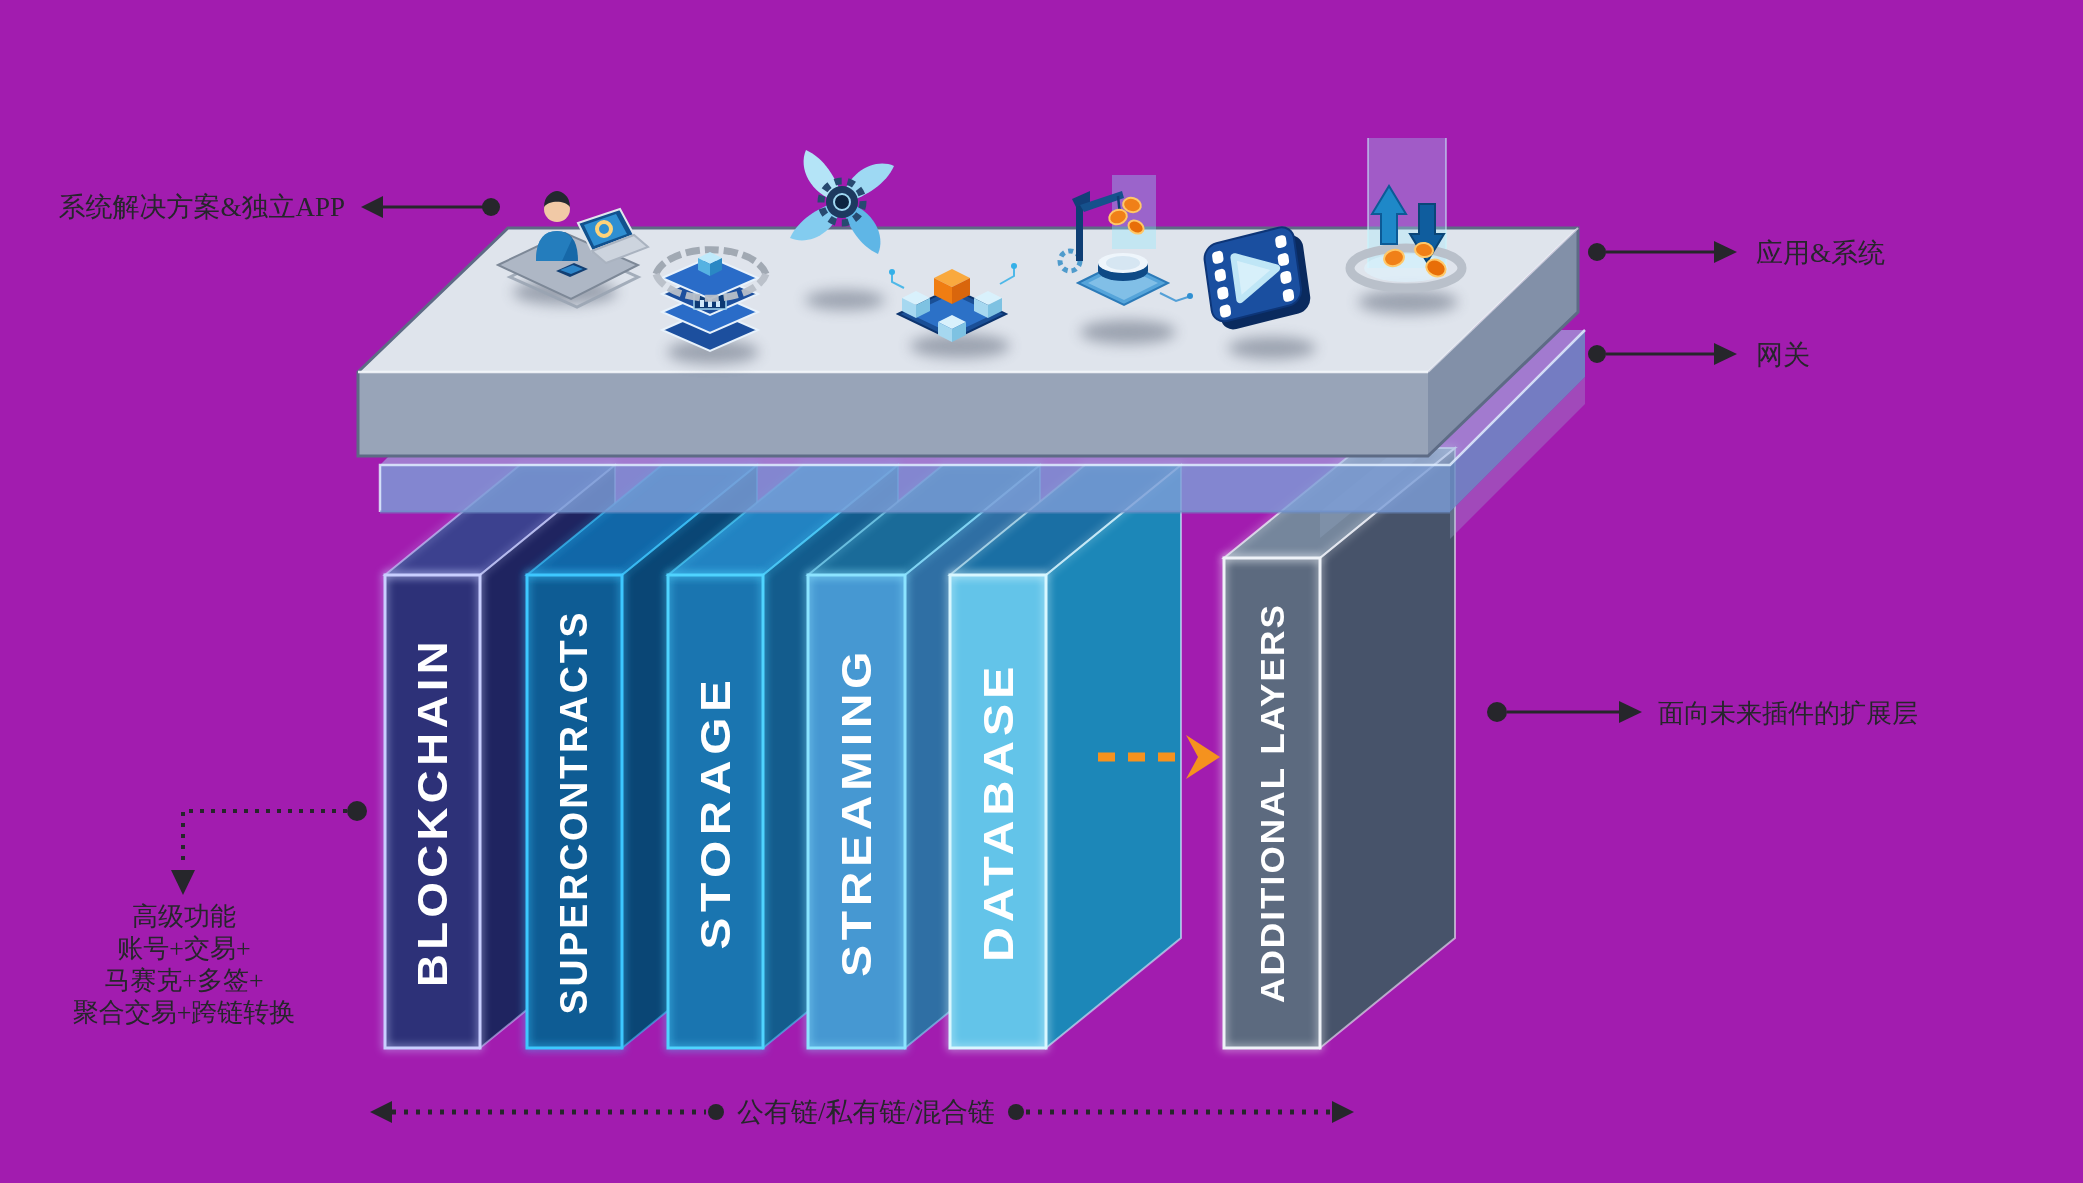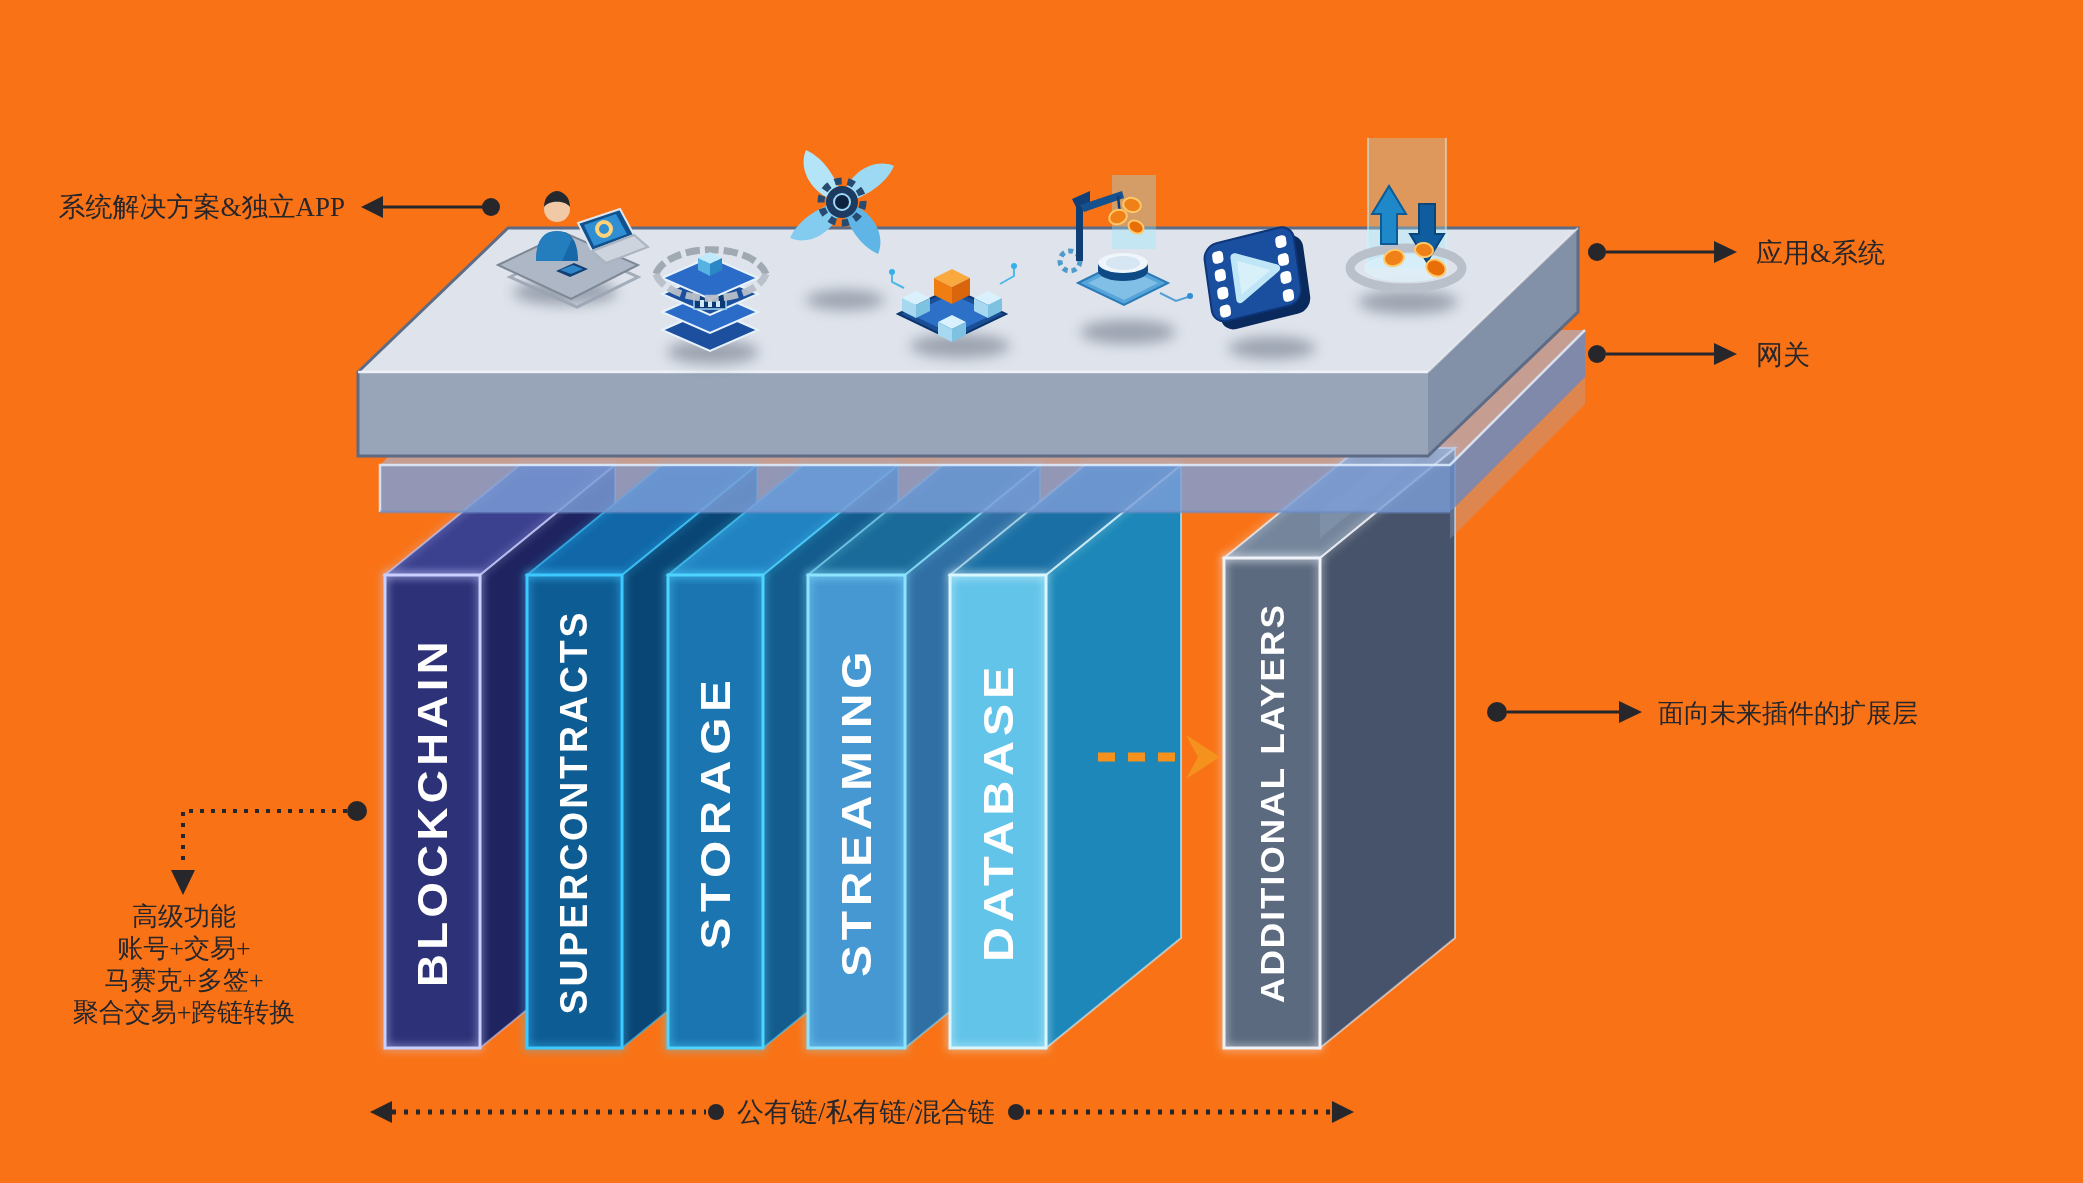--- a/index.html
+++ b/index.html
@@ -1,16 +1,16 @@
 <!DOCTYPE html>
 <html><head>
 <meta charset="utf-8">
 <style>
   html,body{margin:0;padding:0;background:#000;}
-  .stage{position:relative;width:2083px;height:1183px;background:#f97316;overflow:hidden;
+  .stage{position:relative;width:2083px;height:1183px;background:#a21caf;overflow:hidden;
          font-family:"Liberation Sans","DejaVu Sans",sans-serif;text-align:center;}
   svg{position:absolute;left:0;top:0;}
   .cjk{font-family:"Liberation Serif","DejaVu Serif",serif;}
   .pillar-label{font-family:"Liberation Sans","DejaVu Sans",sans-serif;font-weight:700;fill:#ffffff;}
 </style>
 </head>
 <body>
 
 <div class="stage">
 <svg width="2083" height="1183" viewBox="0 0 2083 1183">

